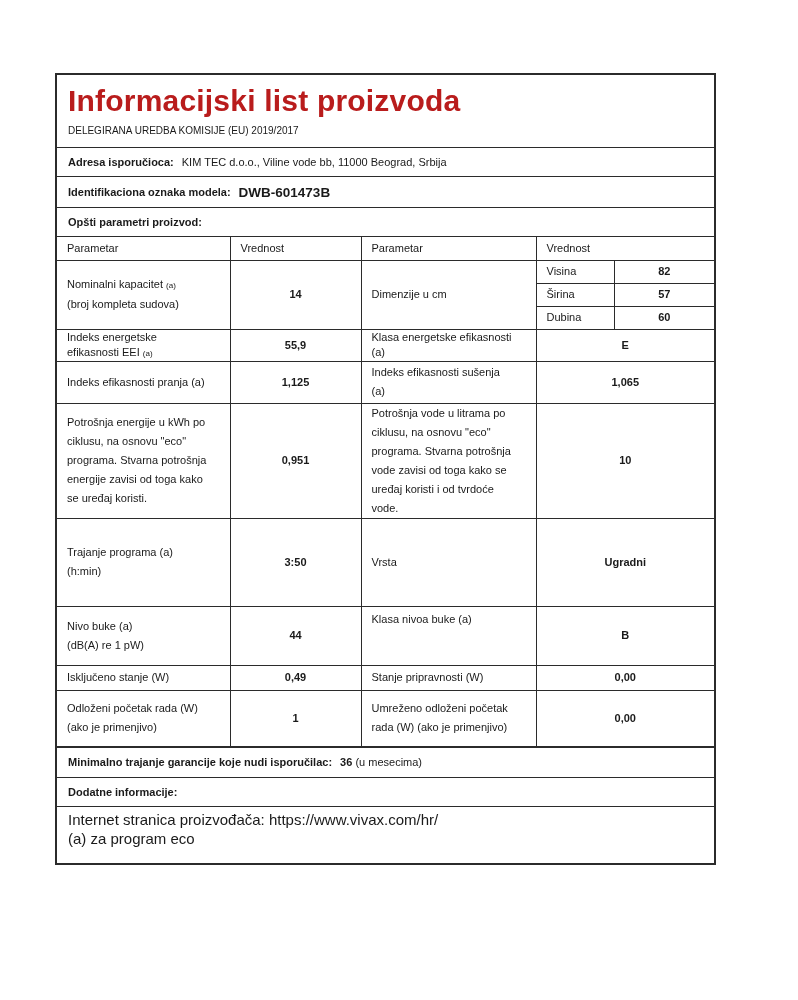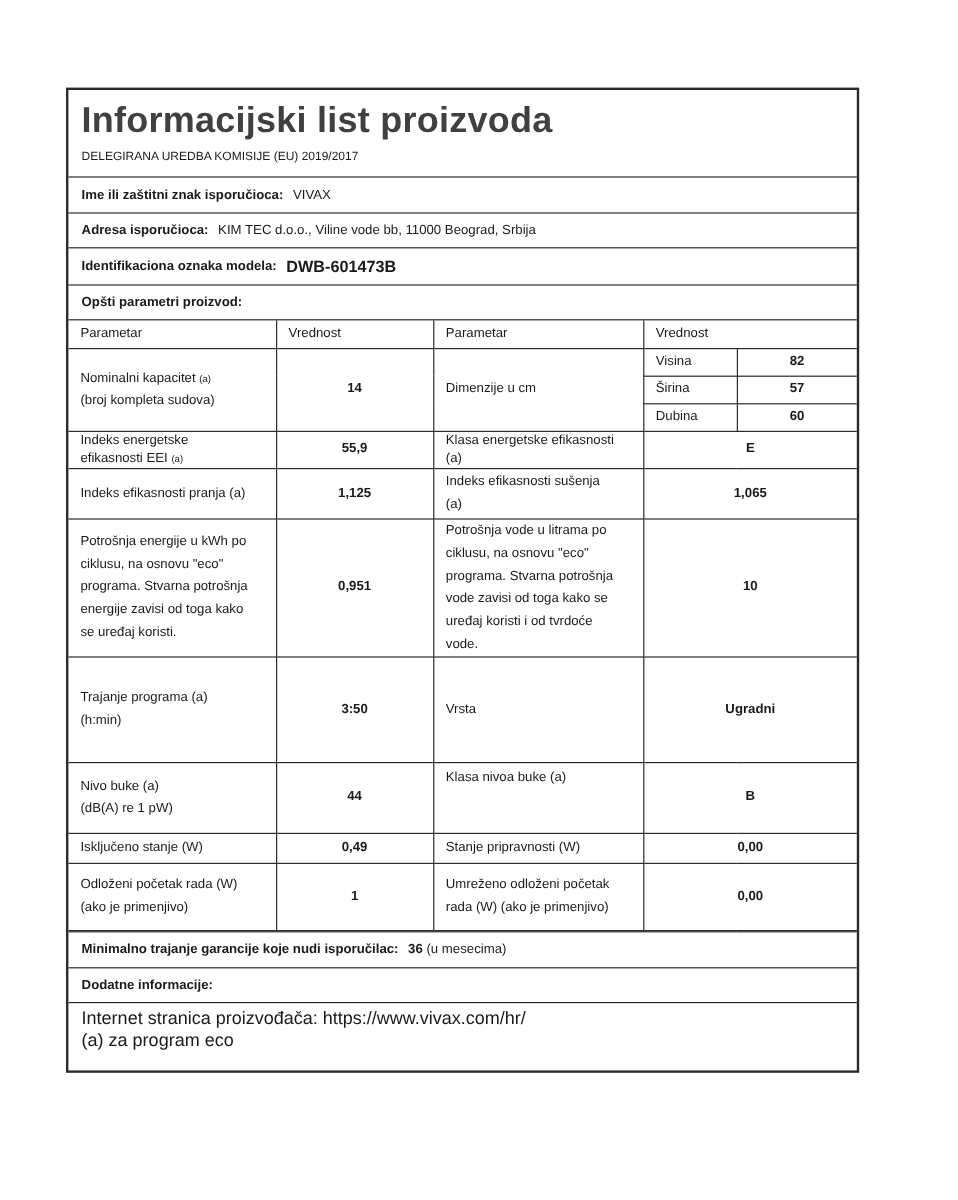--- a/index.html
+++ b/index.html
@@ -1,21 +1,21 @@
 <!DOCTYPE html>
 <html><head>
 <meta charset="utf-8">
 <style>
   html, body { margin:0; padding:0; background:#ffffff; }
   body { width:798px; height:1000px; position:relative; font-family:"Liberation Sans", sans-serif; color:#1a1a1a; }
   .sheet { position:absolute; left:55px; top:73px; width:661px; border:2px solid #2b2b2b; box-sizing:border-box; background:#fff; }
   .band { border-bottom:1.5px solid #2b2b2b; box-sizing:border-box; padding-left:11px; display:flex; align-items:center; font-size:11px; }
   .band:last-child { border-bottom:none; }
   .title-band { height:73px; display:block; padding-top:8px; }
-  .title { font-size:30px; font-weight:bold; color:#404040; letter-spacing:0.2px; line-height:36px; }
+  .title { font-size:30px; font-weight:bold; color:#b91c1c; letter-spacing:0.2px; line-height:36px; }
   .subtitle { font-size:10px; margin-top:6px; }
   .b { font-weight:bold; }
   .gap { display:inline-block; width:8px; }
   .model-val { font-size:13.5px;font-weight:bold; }
   table.grid { border-collapse:collapse; width:100%; table-layout:fixed; font-size:11px; }
   table.grid td { border:1.5px solid #2b2b2b; padding:0 0 0 10px; vertical-align:middle; line-height:19px; }
   table.grid tr td:first-child { border-left:none; }
   table.grid tr td:last-child { border-right:none; }
   table.grid tr:first-child td { border-top:none; }
   td.val { text-align:center; font-weight:bold; padding-left:0 !important; }
@@ -26,25 +26,20 @@
 </head>
 <body>
 
 <div class="sheet">
 
   <div class="band title-band">
     <div class="title">Informacijski list proizvoda</div>
     <div class="subtitle">DELEGIRANA UREDBA KOMISIJE (EU) 2019/2017</div>
   </div>
 
-  <div class="band" style="height:30px;">
-    <span class="b">Ime ili zaštitni znak isporučioca:</span>
-      <span class="gap"></span>
-    <span>VIVAX</span>
-  </div>
 
   <div class="band" style="height:29px;">
     <span class="b">Adresa isporučioca:</span>
       <span class="gap"></span>
     <span>KIM TEC d.o.o., Viline vode bb, 11000 Beograd, Srbija</span>
   </div>
 
   <div class="band" style="height:31px;">
     <span class="b">Identifikaciona oznaka modela:</span>
       <span class="gap"></span>

